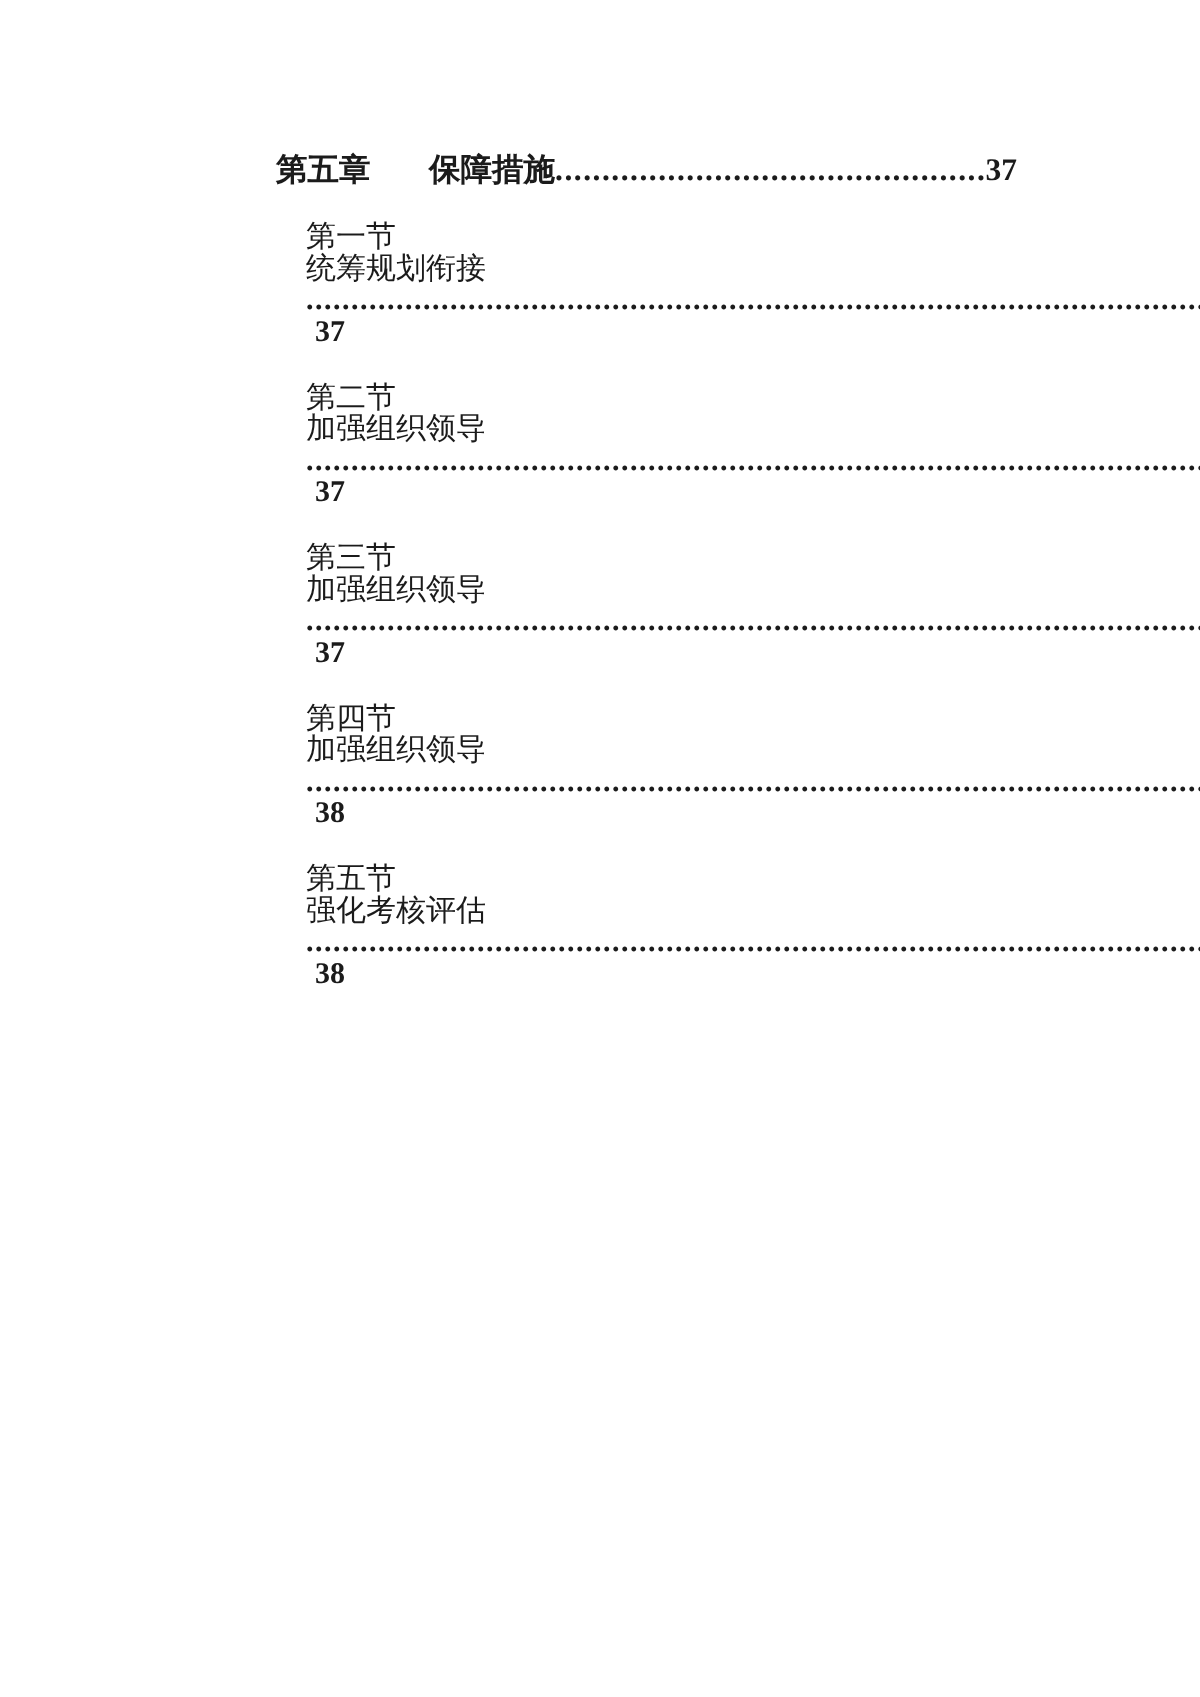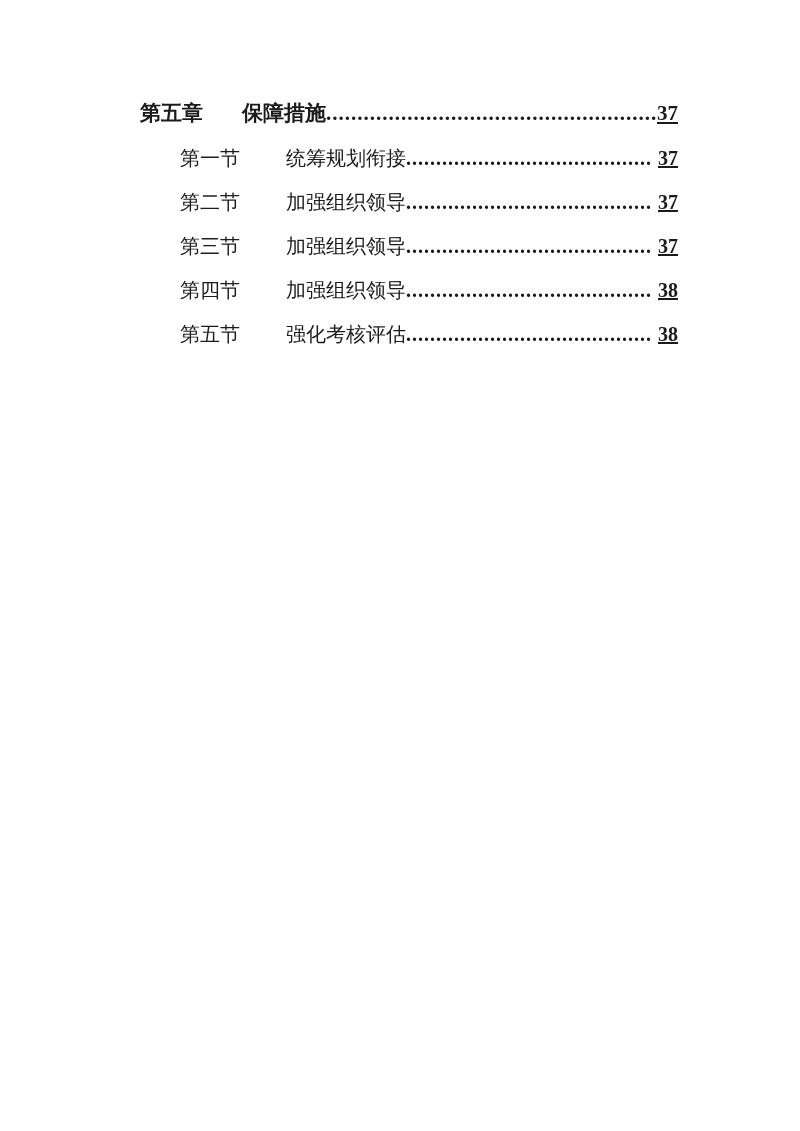--- a/index.html
+++ b/index.html
@@ -33,46 +33,46 @@
   .toc-row.chapter {
     margin-left: 140px;
     font-size: 21px;
     font-weight: bold;
     margin-bottom: 24px;
   }
   .toc-row.section {
     margin-left: 180px;
     font-size: 20px;
     font-weight: normal;
+    flex-direction: column;
   }
   .toc-row .label {
     flex: 0 0 auto;
   }
-  .chapter .label { margin-right: 15px; }
+  .chapter .label { margin-right: 15px; margin-left: 44px; }
   .section .label { margin-right: 22px; }
   .toc-row .title {
     flex: 0 0 auto;
     margin-left: 24px;
   }
   .toc-row .dots {
     flex: 1 1 auto;
     overflow: hidden;
     white-space: nowrap;
     font-weight: bold;
     letter-spacing: 1px;
     min-width: 0;
   }
   .toc-row .dots::after {
     content: "..........................................................................................................................................................";
   }
   .toc-row .pagenum {
     flex: 0 0 auto;
     font-weight: bold;
     font-size: 20px;
-    text-decoration: underline;
   }
   .chapter .pagenum { font-size: 21px; padding-left: 1px; }
   .section .pagenum { padding-left: 6px; }
   .footer {
     position: absolute;
     top: 1037px;
     left: 0;
     right: 0;
     text-align: center;
     font-size: 13px;

